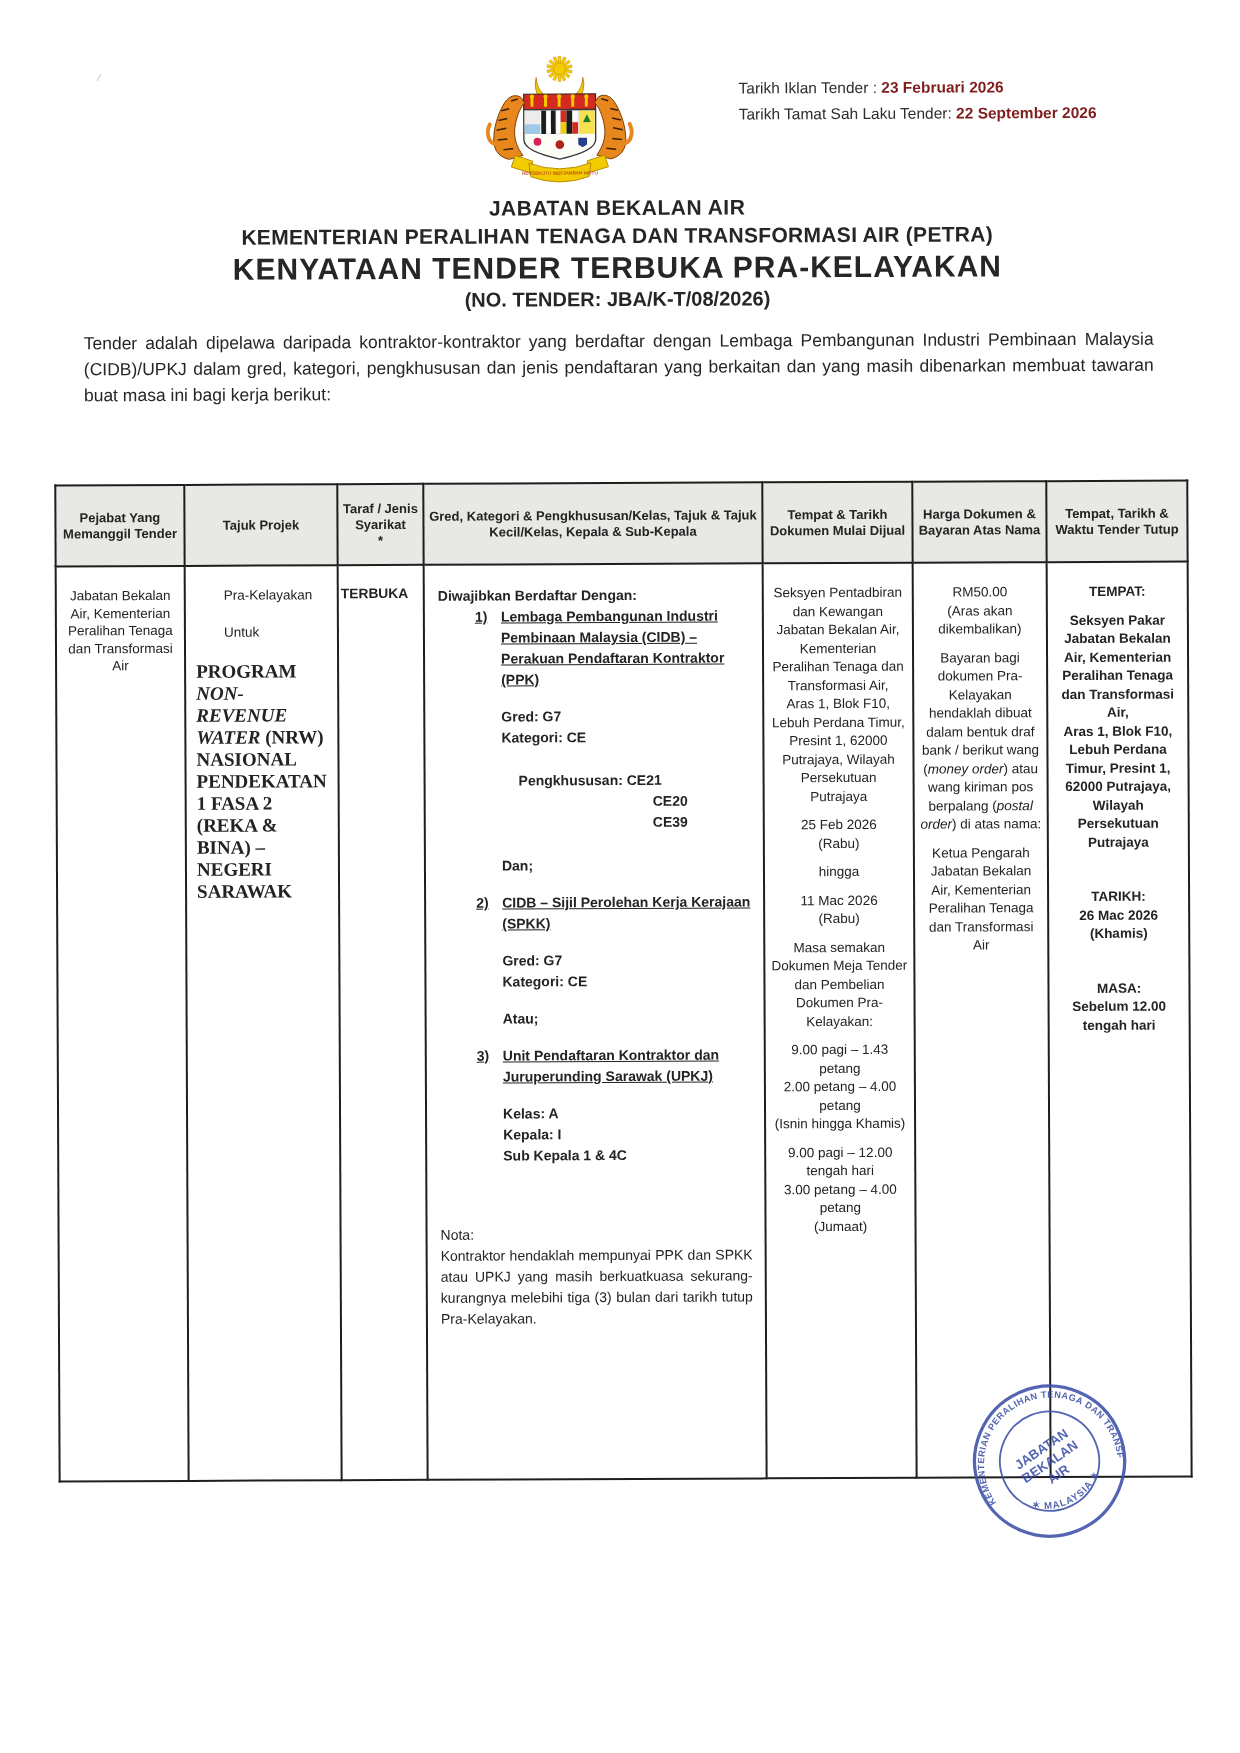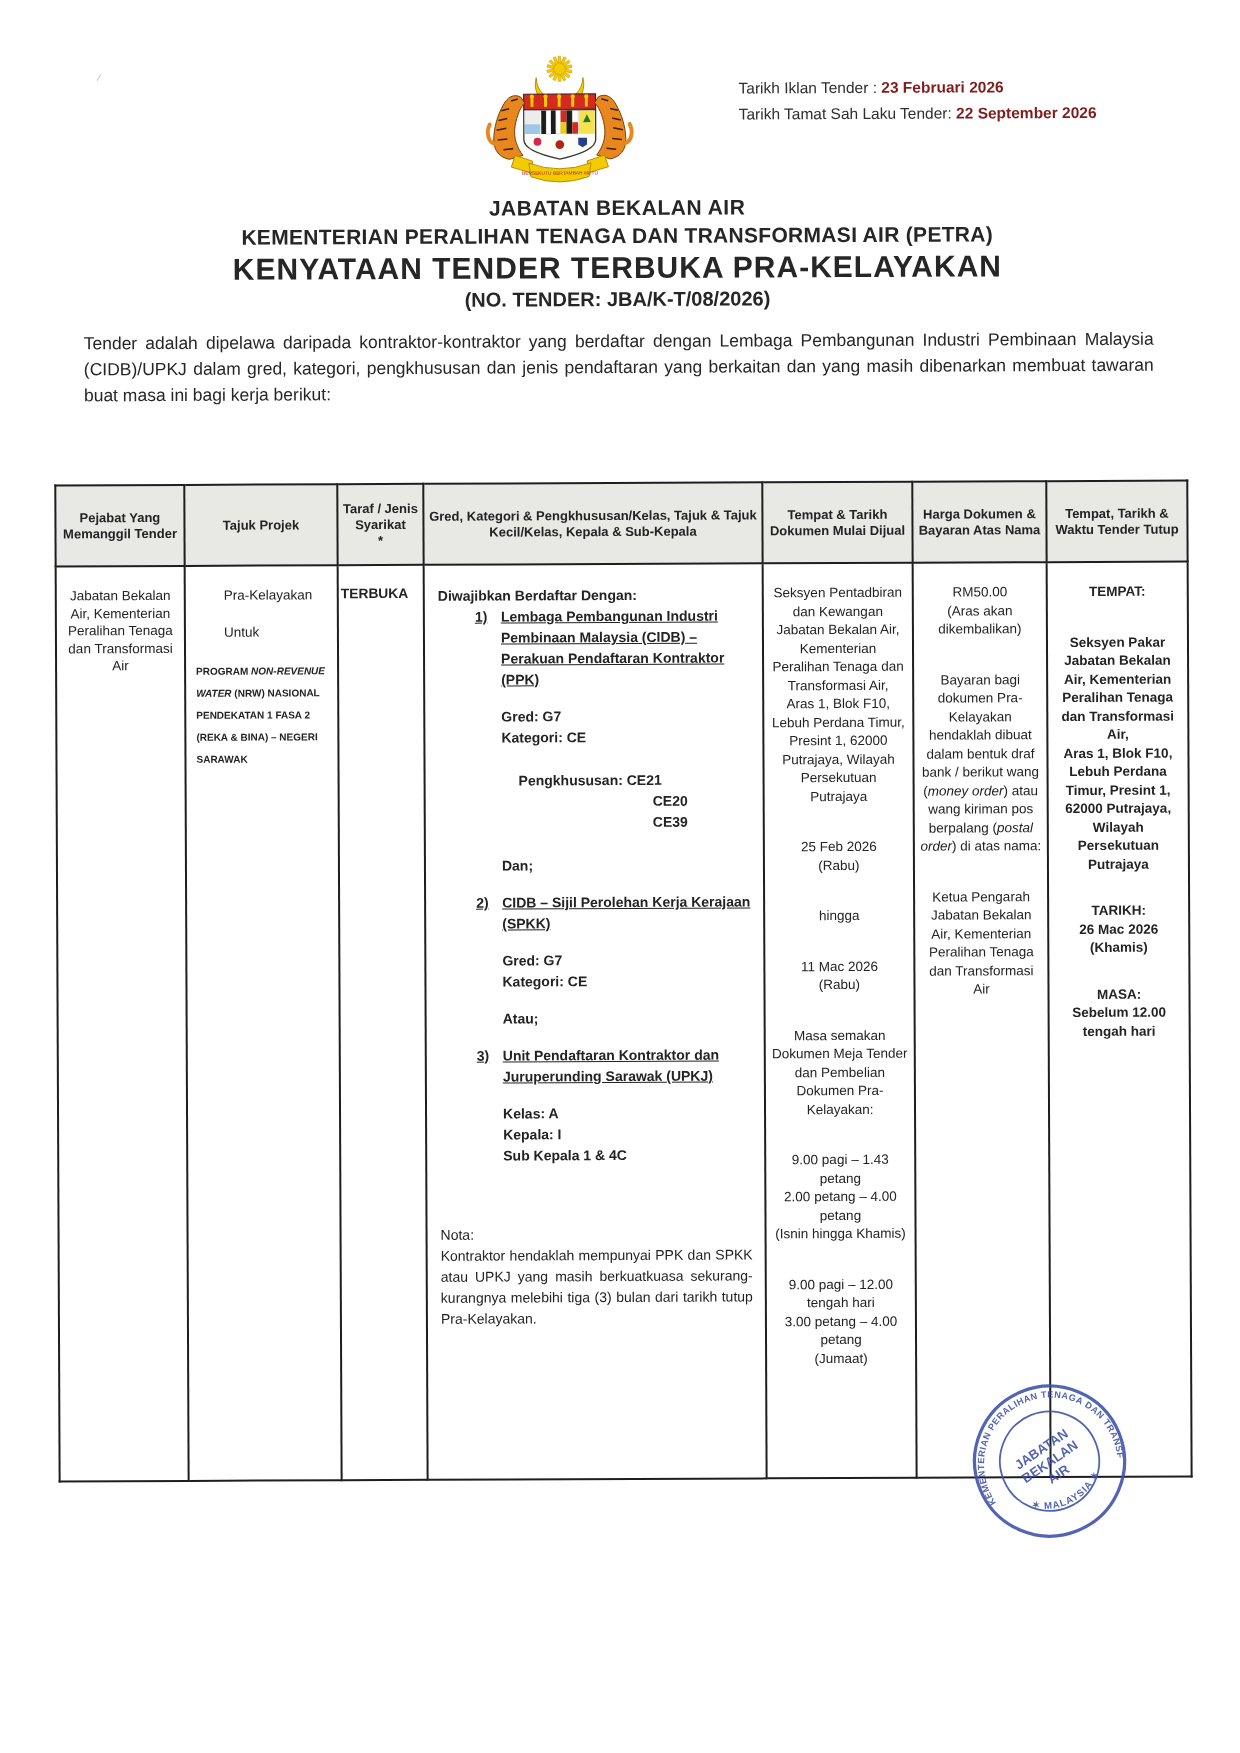--- a/index.html
+++ b/index.html
@@ -42,40 +42,40 @@
   table.tender th, table.tender td { border:2px solid #1e1e1e; vertical-align:top; }
   table.tender thead th {
     background:#e8e9e5; font-weight:bold; font-size:13px; line-height:16px;
     text-align:center; vertical-align:middle; height:81px; padding:4px 3px;
   }
   table.tender tbody td { height:915px; padding-top:20px; }
   .c-center { text-align:center; }
   .c1 { padding:20px 4px 0 4px; line-height:17.5px; }
   .c2 { padding:20px 6px 0 10px; line-height:18px; }
   .c2 .blk { margin-bottom:19px;padding-left:28px; }
-  .c2 .prog { font-weight:bold; line-height:22px; font-size:10px; }
+  .c2 .prog { font-weight:bold; line-height:22px; font-size:19px;font-family:Liberation Serif, serif; }
   .c3 { padding:20px 1px 0 2px; font-weight:bold; font-size:13.8px; }
   .c4 { padding:20px 12px 0 13px; font-size:14px; line-height:21px; }
   .c4 .bold { font-weight:bold; }
   .reg-item { display:flex; font-weight:bold; }
   .reg-num  { width:26px; margin-left:37px; flex:none; text-decoration:underline; }
   .reg-text { flex:1; text-decoration:underline; }
   .ind  { padding-left:63px; font-weight:bold; }
   .peng { padding-left:80px; font-weight:bold; }
   .peng-sub { padding-left:214px; font-weight:bold; }
   .gap16 { margin-top:16px; }
   .gap22 { margin-top:22px; }
   .nota-wrap { margin-top:58px; }
   .nota-text { text-align:justify; }
   .c5 { padding:20px 6px 0 6px; line-height:18.5px; text-align:center; }
   .c5 .bold, .c6 .bold { font-weight:normal; }
   .c6 { padding:20px 5px 0 5px; line-height:18.5px; text-align:center; }
   .c7 { padding:20px 5px 0 5px; line-height:18.5px; text-align:center; font-weight:bold; }
-  .mt18 { margin-top:32px; }
-  .mt36 { margin-top:28px; }
+  .mt18 { margin-top:10px; }
+  .mt36 { margin-top:36px; }
   .it { font-style:italic; }
   
   .stamp { position:absolute; left:966px; top:1382px; width:162px; height:162px; opacity:.88; }
 </style>
 </head>
 <body>
 
 <div class="page">
 
   <div class="masthead">

